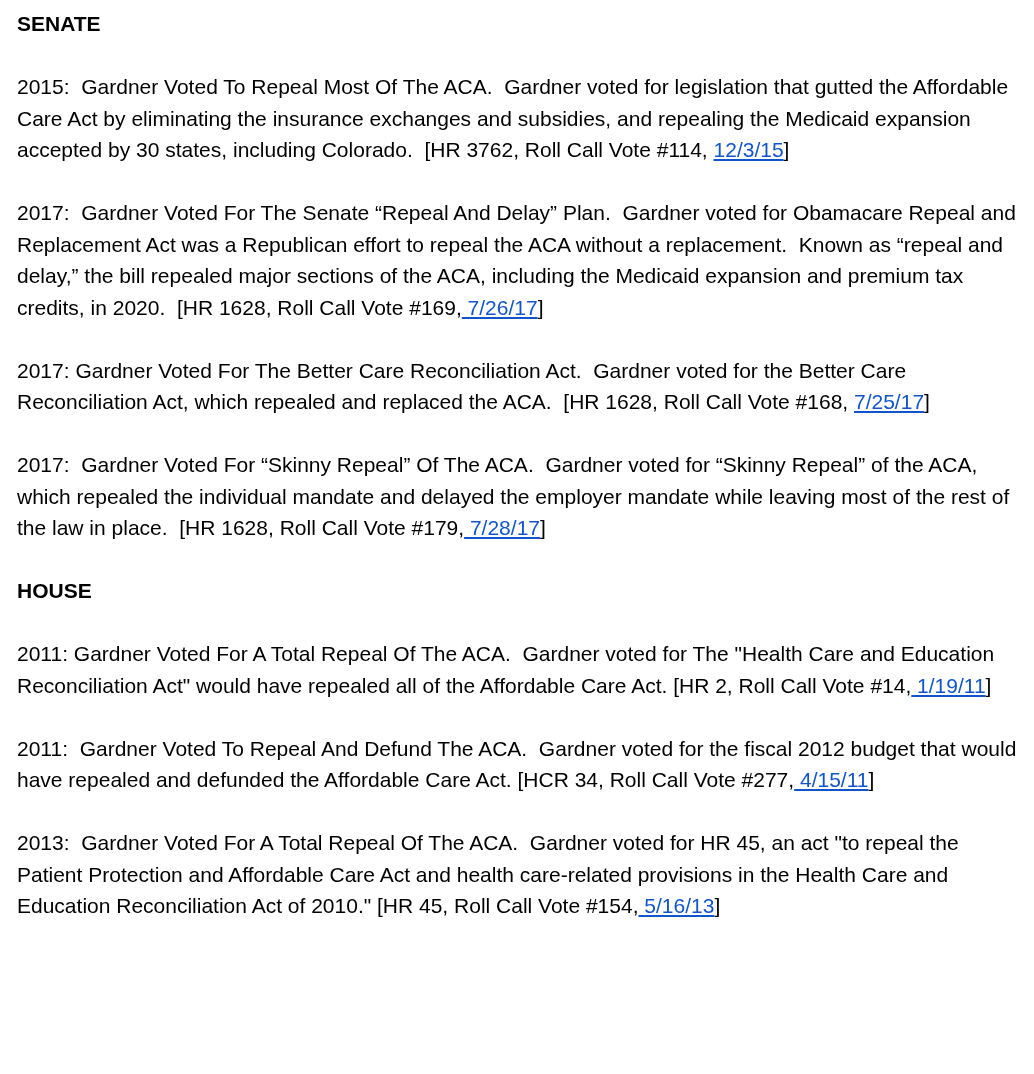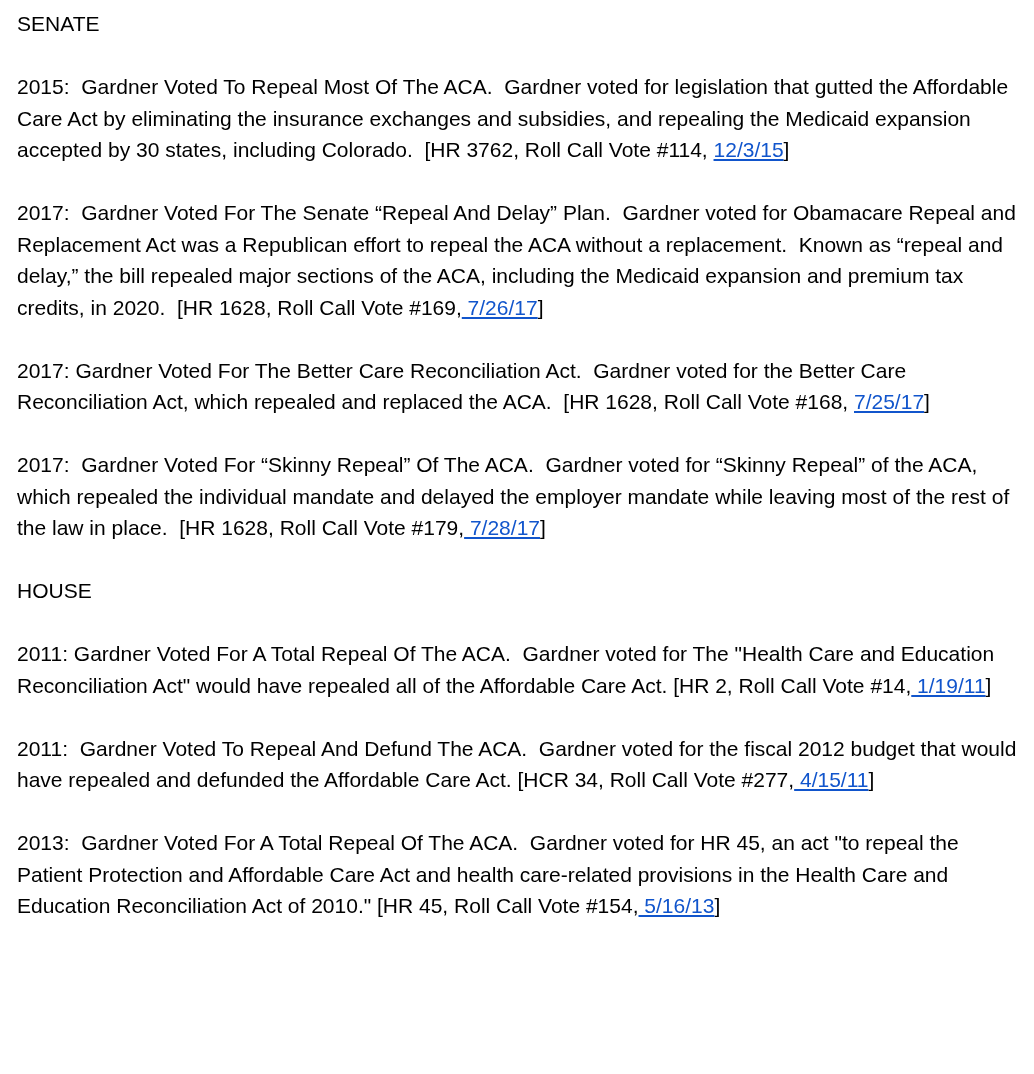--- a/index.html
+++ b/index.html
@@ -15,21 +15,21 @@
     font-size: 21px;
     line-height: 31.5px;
     color: #000000;
   }
   .doc {
     padding: 8px 16px 0 17px;
     white-space: pre-wrap;
   }
   .heading {
     margin: 0 0 31.5px 0;
-    font-weight: 400;
+    font-weight: 700;
   }
   .para {
     margin: 0 0 31.5px 0;
   }
   .para:last-child {
     margin-bottom: 0;
   }
   a.vote-link {
     color: var(--link-color, #1155cc);
     cursor: pointer;

